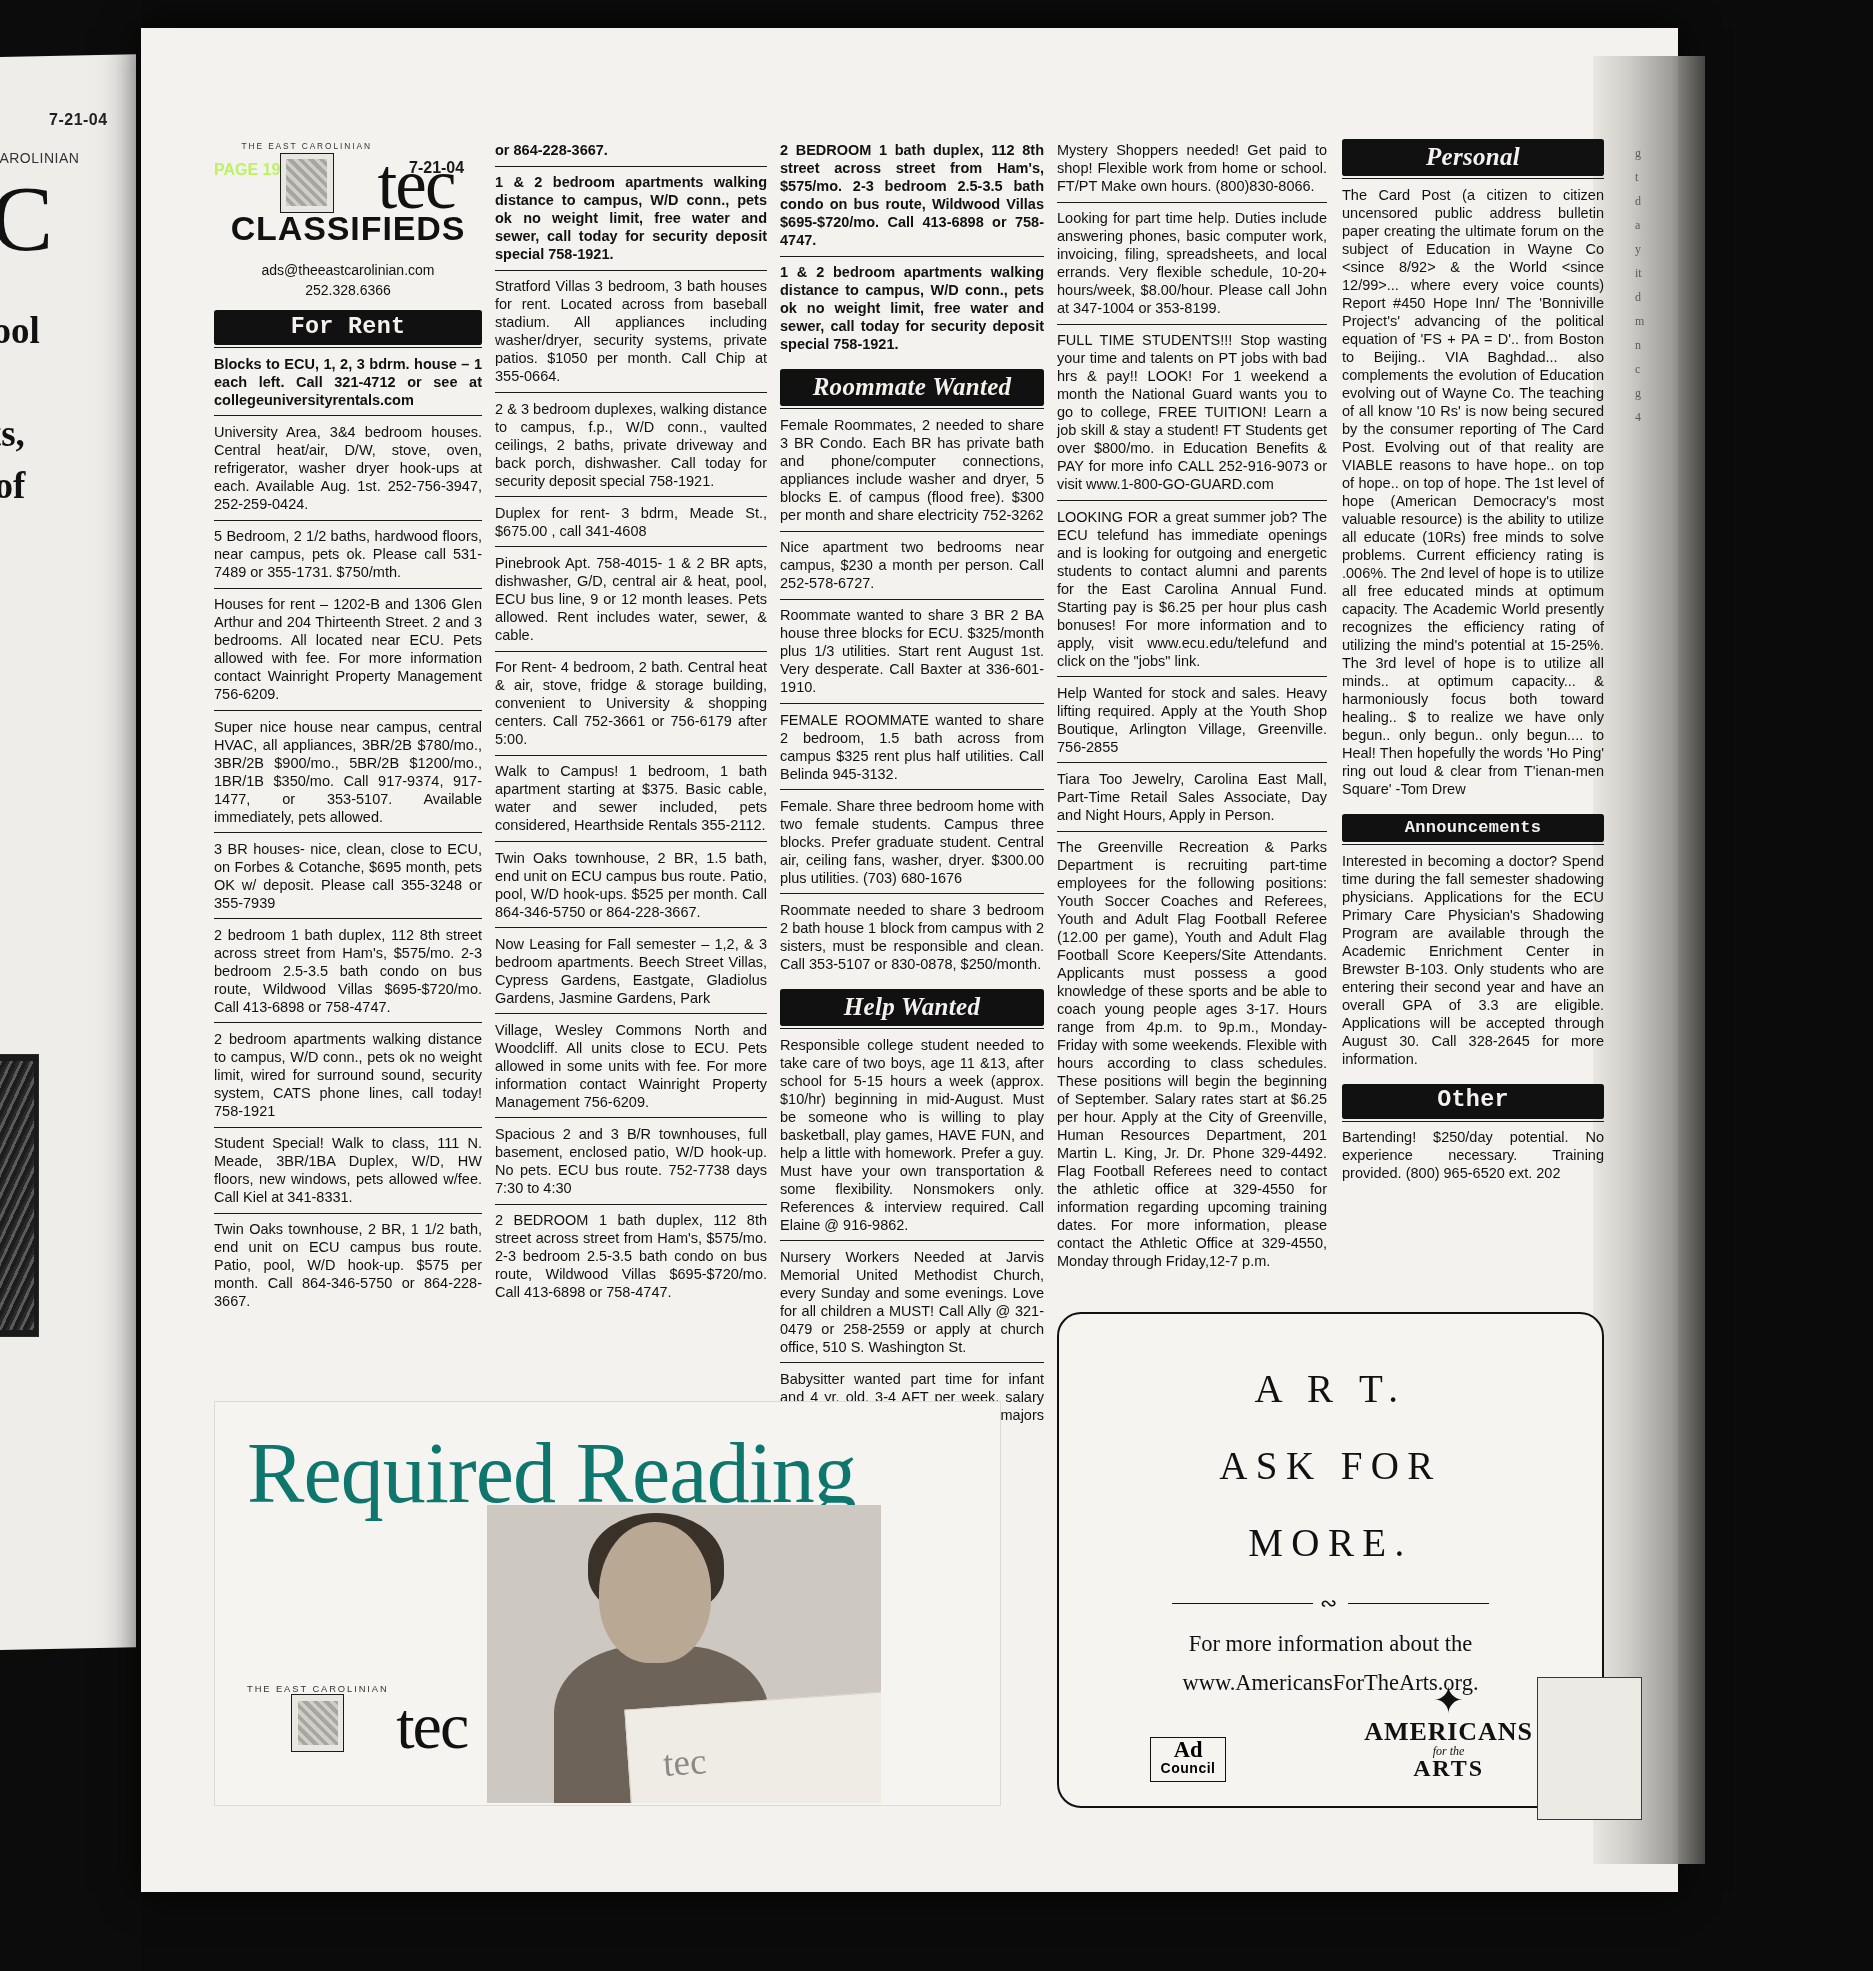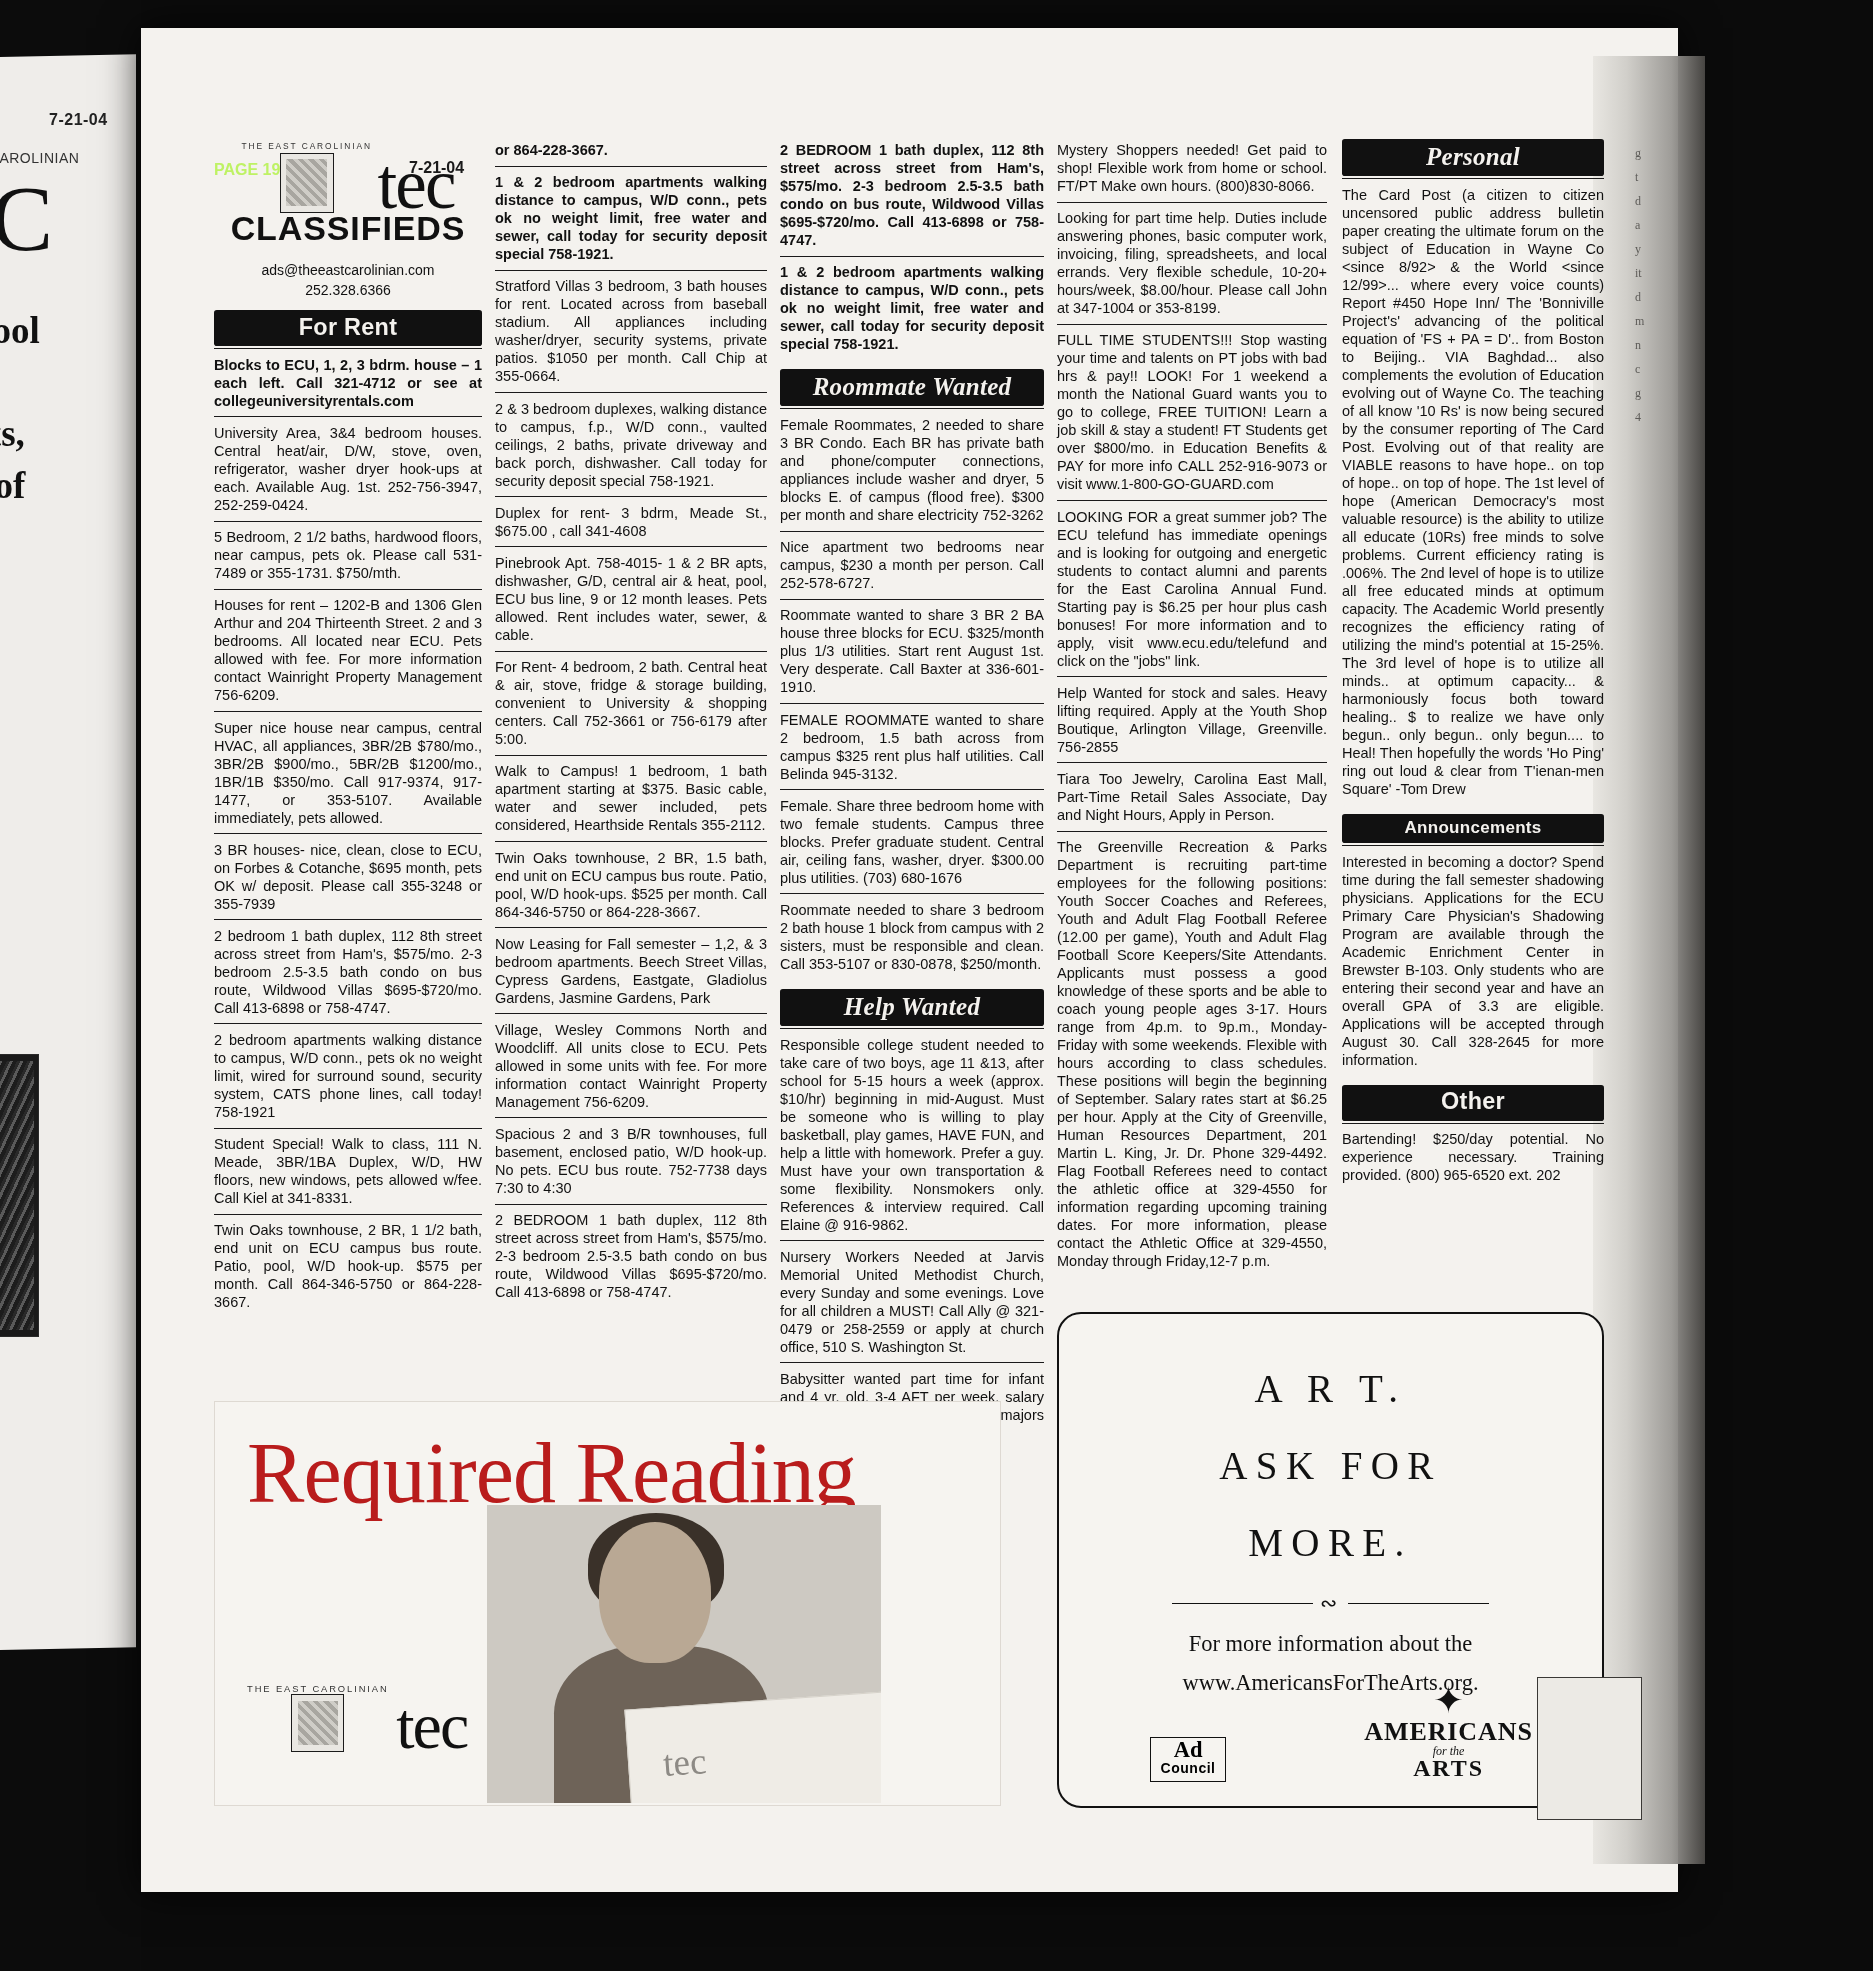--- a/index.html
+++ b/index.html
@@ -54,28 +54,28 @@
   .tec-badge{width:52px;height:58px;border:1.9px solid #1b1b1b;background:#e9e7e2;position:relative;}
   .tec-badge:before{content:"";position:absolute;left:5.6px;top:5.6px;right:5.6px;bottom:5.6px;
      background:repeating-linear-gradient(45deg,#cfcdc7 0 3.7px,#a8a6a0 3.7px 7.5px);}
   .tec-word{font-family:"Liberation Serif",serif;font-size:71px;line-height:58px;font-weight:400;color:#111;letter-spacing:-1.9px;}
   .tec-tiny{font-size:8.4px;letter-spacing:1.9px;color:#333;margin-bottom:1.9px;}
   .tec-class{font-family:"Liberation Sans",sans-serif;font-weight:700;font-size:34px;letter-spacing:0.9px;color:#111;margin-top:-3.7px;}
   .tec-contact{text-align:center;font-size:14px;line-height:19.7px;margin:13px 0 9.4px;color:#111;}
 
   
   .banner{background:#111;color:#f4f2ee;text-align:center;font-weight:700;font-size:23.4px;
-          padding:3.7px 0 5.6px;font-family:Liberation Sans, sans-serif;letter-spacing:0.3px;margin:9.4px 0 0;
+          padding:3.7px 0 5.6px;font-family:Liberation Mono, monospace;letter-spacing:0.3px;margin:9.4px 0 0;
           border-radius:2.8px;}
   .banner.script{font-family:"Liberation Serif",serif;font-style:italic;font-size:25px;}
   .banner-wrap{margin-bottom:1.9px;border-radius:11px;}
 
   
   .rr-ad{position:absolute;left:214px;top:1401px;width:785px;height:403px;background:#f6f4f0;border:0.9px solid #ded9d2;}
-  .rr-title{font-family:"Liberation Serif",serif;font-size:86px;color:#b91c1c;padding:20.6px 0 0 32px;letter-spacing:-0.9px;}
+  .rr-title{font-family:"Liberation Serif",serif;font-size:86px;color:#0f766e;padding:20.6px 0 0 32px;letter-spacing:-0.9px;}
   .rr-photo{position:absolute;left:272px;top:103px;width:394px;height:298px;background:#cdc9c2;overflow:hidden;}
   .rr-face{position:absolute;left:112px;top:17px;width:112px;height:141px;border-radius:50% 50% 45% 45%;
            background:#b9a894;}
   .rr-hair{position:absolute;left:101px;top:7.5px;width:136px;height:103px;border-radius:50% 50% 40% 40%;background:#3a3129;}
   .rr-body{position:absolute;left:67px;top:141px;width:215px;height:169px;border-radius:40% 40% 0 0;background:#6e6358;}
   .rr-paper{position:absolute;left:141px;top:195px;width:272px;height:112px;background:#efece6;
             transform:rotate(-4deg);border:0.9px solid #d6d2ca;}
   .rr-paper-txt{position:absolute;left:34px;top:34px;font-family:"Liberation Serif",serif;font-size:37px;color:#8d8a85;}
   .rr-logo{position:absolute;left:32px;top:281px;display:flex;align-items:flex-end;gap:7.5px;}
   .rr-badge{width:51px;height:56px;border:1.9px solid #1b1b1b;background:#e9e7e2;position:relative;}

